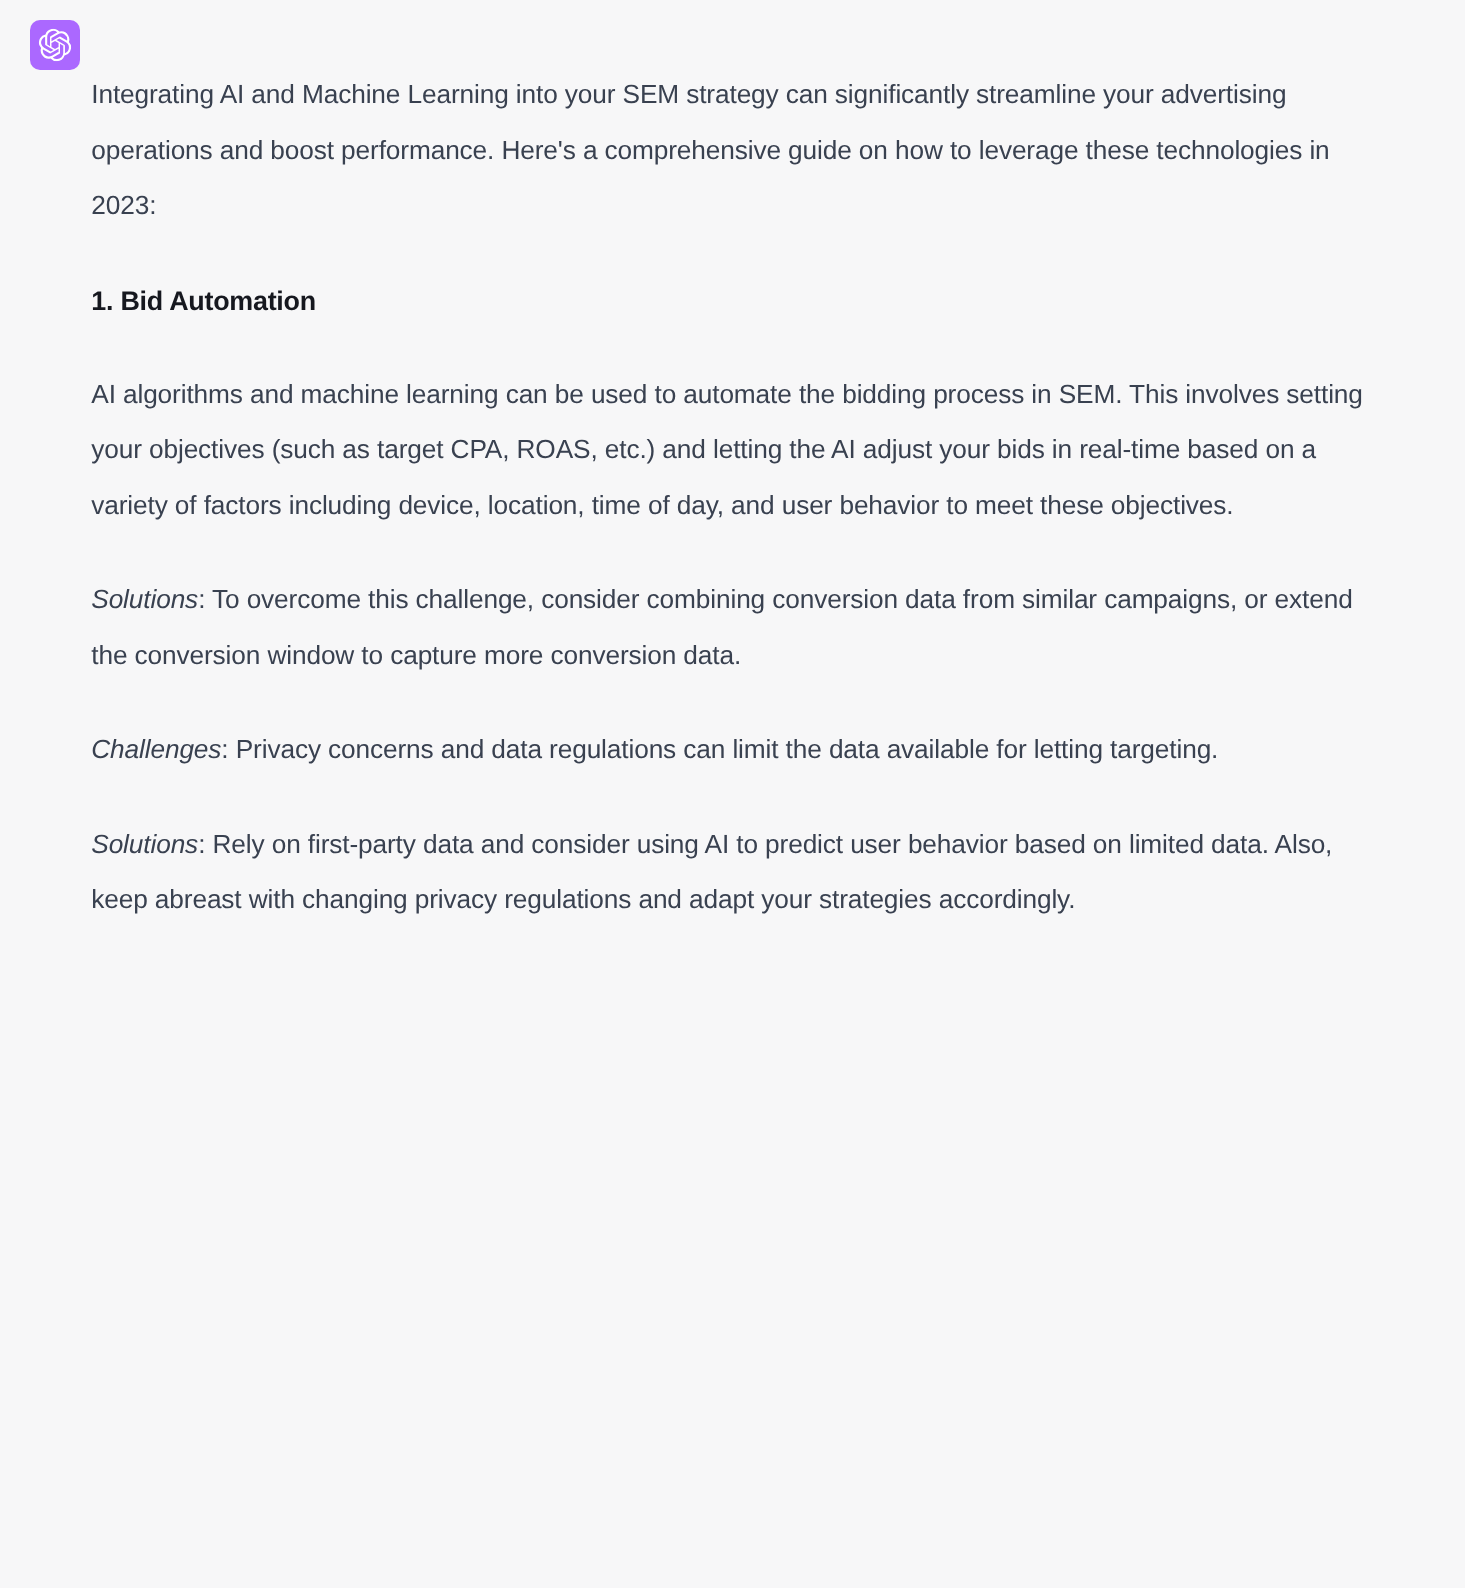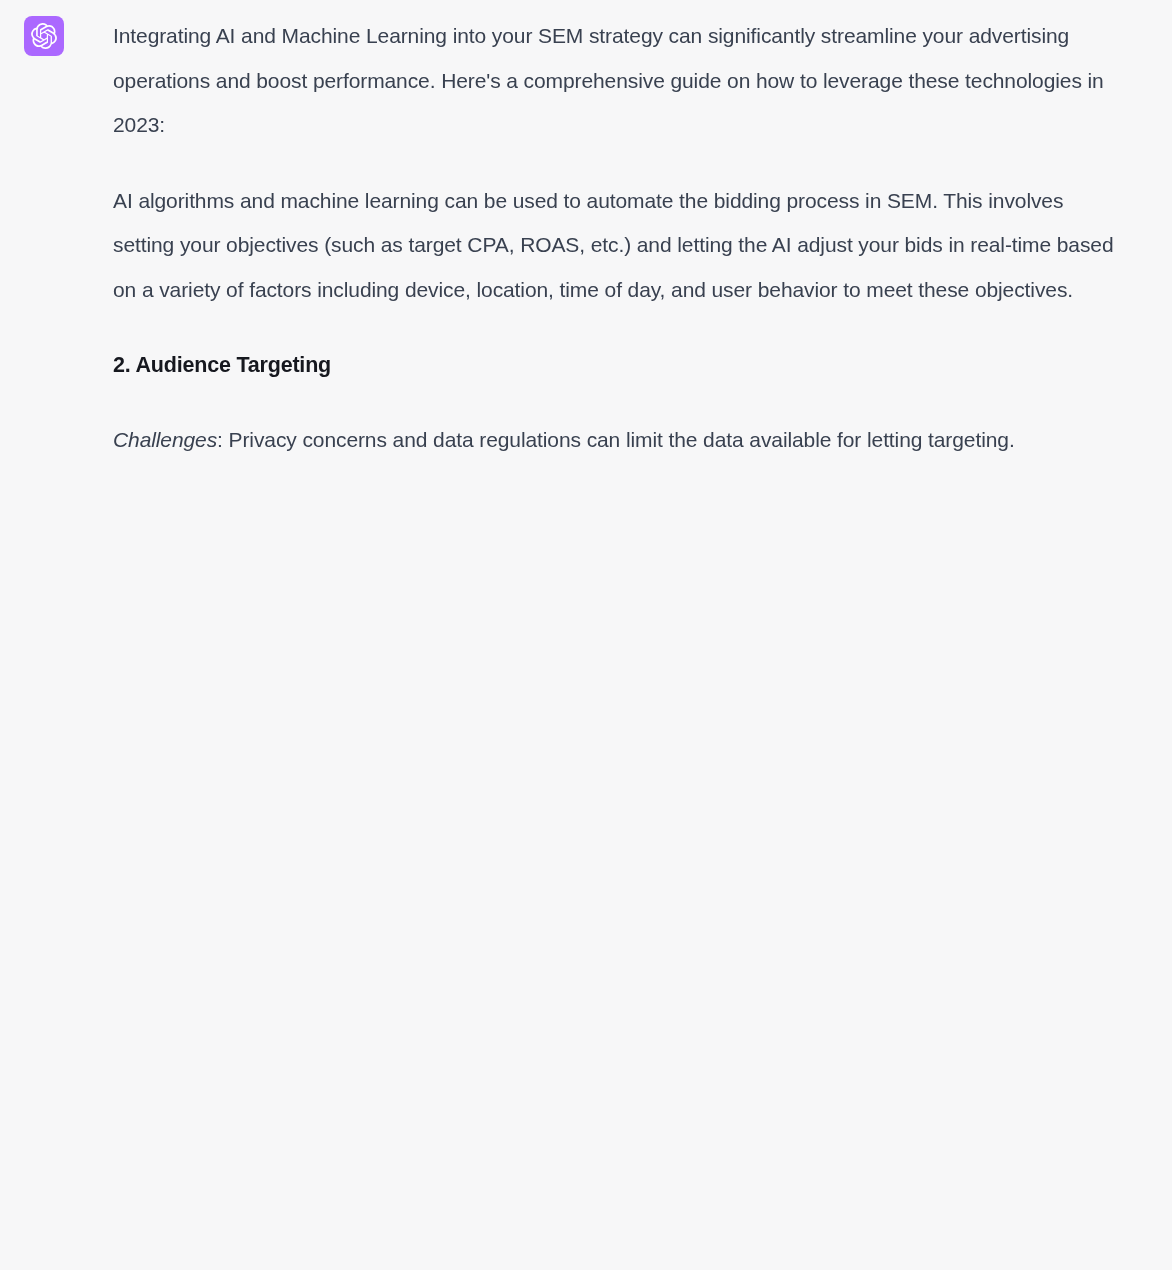--- a/index.html
+++ b/index.html
@@ -14,20 +14,21 @@
     background: #f7f7f8;
     font-family: "Liberation Sans", sans-serif;
     overflow: hidden;
   }
 
   .message-row {
     display: flex;
     align-items: flex-start;
     padding: 16px 24px 0 24px;
     width: 1172px;
+    flex-direction: column;
   }
 
   .avatar {
     flex: 0 0 auto;
     width: 40px;
     height: 40px;
     border-radius: 8px;
     background: #ab68ff;
     display: flex;
     align-items: center;
@@ -86,25 +87,27 @@
       <svg viewBox="0 0 24 24" xmlns="http://www.w3.org/2000/svg" aria-hidden="true">
         <path fill="#ffffff" d="M22.2819 9.8211a5.9847 5.9847 0 0 0-.5157-4.9108 6.0462 6.0462 0 0 0-6.5098-2.9A6.0651 6.0651 0 0 0 4.9807 4.1818a5.9847 5.9847 0 0 0-3.9977 2.9 6.0462 6.0462 0 0 0 .7427 7.0966 5.98 5.98 0 0 0 .511 4.9107 6.051 6.051 0 0 0 6.5146 2.9001A5.9847 5.9847 0 0 0 13.2599 24a6.0557 6.0557 0 0 0 5.7718-4.2058 5.9894 5.9894 0 0 0 3.9977-2.9001 6.0557 6.0557 0 0 0-.7475-7.0729zm-9.022 12.6081a4.4755 4.4755 0 0 1-2.8764-1.0408l.1419-.0804 4.7783-2.7582a.7948.7948 0 0 0 .3927-.6813v-6.7369l2.02 1.1686a.071.071 0 0 1 .38.052v5.5826a4.504 4.504 0 0 1-4.4945 4.4944zm-9.6607-4.1254a4.4708 4.4708 0 0 1-.5346-3.0137l.142.0852 4.783 2.7582a.7712.7712 0 0 0 .7806 0l5.8428-3.3685v2.3324a.0804.0804 0 0 1-.332.0615L9.74 19.9502a4.4992 4.4992 0 0 1-6.1408-1.6464zM2.3408 7.8956a4.485 4.485 0 0 1 2.3655-1.9728V11.6a.7664.7664 0 0 0 .3879.6765l5.8144 3.3543-2.0201 1.1685a.0757.0757 0 0 1-.071 0l-4.8303-2.7865A4.504 4.504 0 0 1 2.3408 7.872zm16.5963 3.8558L13.1038 8.364 15.1192 7.2a.0757.0757 0 0 1 .071 0l4.8303 2.7913a4.4944 4.4944 0 0 1-.6765 8.1042v-5.6772a.79.79 0 0 0-.4067-.667zm2.0107-3.0231l-.142-.0852-4.7735-2.7818a.7759.7759 0 0 0-.7854 0L9.409 9.2297V6.8974a.0662.0662 0 0 1 .0284-.0615l4.8303-2.7866a4.4992 4.4992 0 0 1 6.6802 4.66zM8.3065 12.863l-2.02-1.1638a.0804.0804 0 0 1-.038-.0567V6.0742a4.4992 4.4992 0 0 1 7.3757-3.4537l-.142.0805L8.704 5.459a.7948.7948 0 0 0-.3927.6813zm1.0976-2.3654l2.602-1.4998 2.6069 1.4998v2.9994l-2.5974 1.4997-2.6067-1.4997Z"></path>
       </svg>
     </span>
   </div>
 
   <div class="message-body">
 
     <p>Integrating AI and Machine Learning into your SEM strategy can significantly streamline your advertising operations and boost performance. Here's a comprehensive guide on how to leverage these technologies in 2023:</p>
 
+    <h3>1. Bid Automation</h3>
 
     <p>AI algorithms and machine learning can be used to automate the bidding process in SEM. This involves setting your objectives (such as target CPA, ROAS, etc.) and letting the AI adjust your bids in real-time based on a variety of factors including device, location, time of day, and user behavior to meet these objectives.</p>
 
 
+    <p><em>Solutions</em><span>: </span><span>To overcome this challenge, consider combining conversion data from similar campaigns, or extend the conversion window to capture more conversion data.</span></p>
 
-    <h3>2. Audience Targeting</h3>
 
 
     <p><em>Challenges</em><span>: </span><span>Privacy concerns and data regulations can limit the data available for letting targeting.</span></p>
 
+    <p><em>Solutions</em><span>: </span><span>Rely on first-party data and consider using AI to predict user behavior based on limited data. Also, keep abreast with changing privacy regulations and adapt your strategies accordingly.</span></p>
 
   </div>
 </div>
 
 </body></html>

